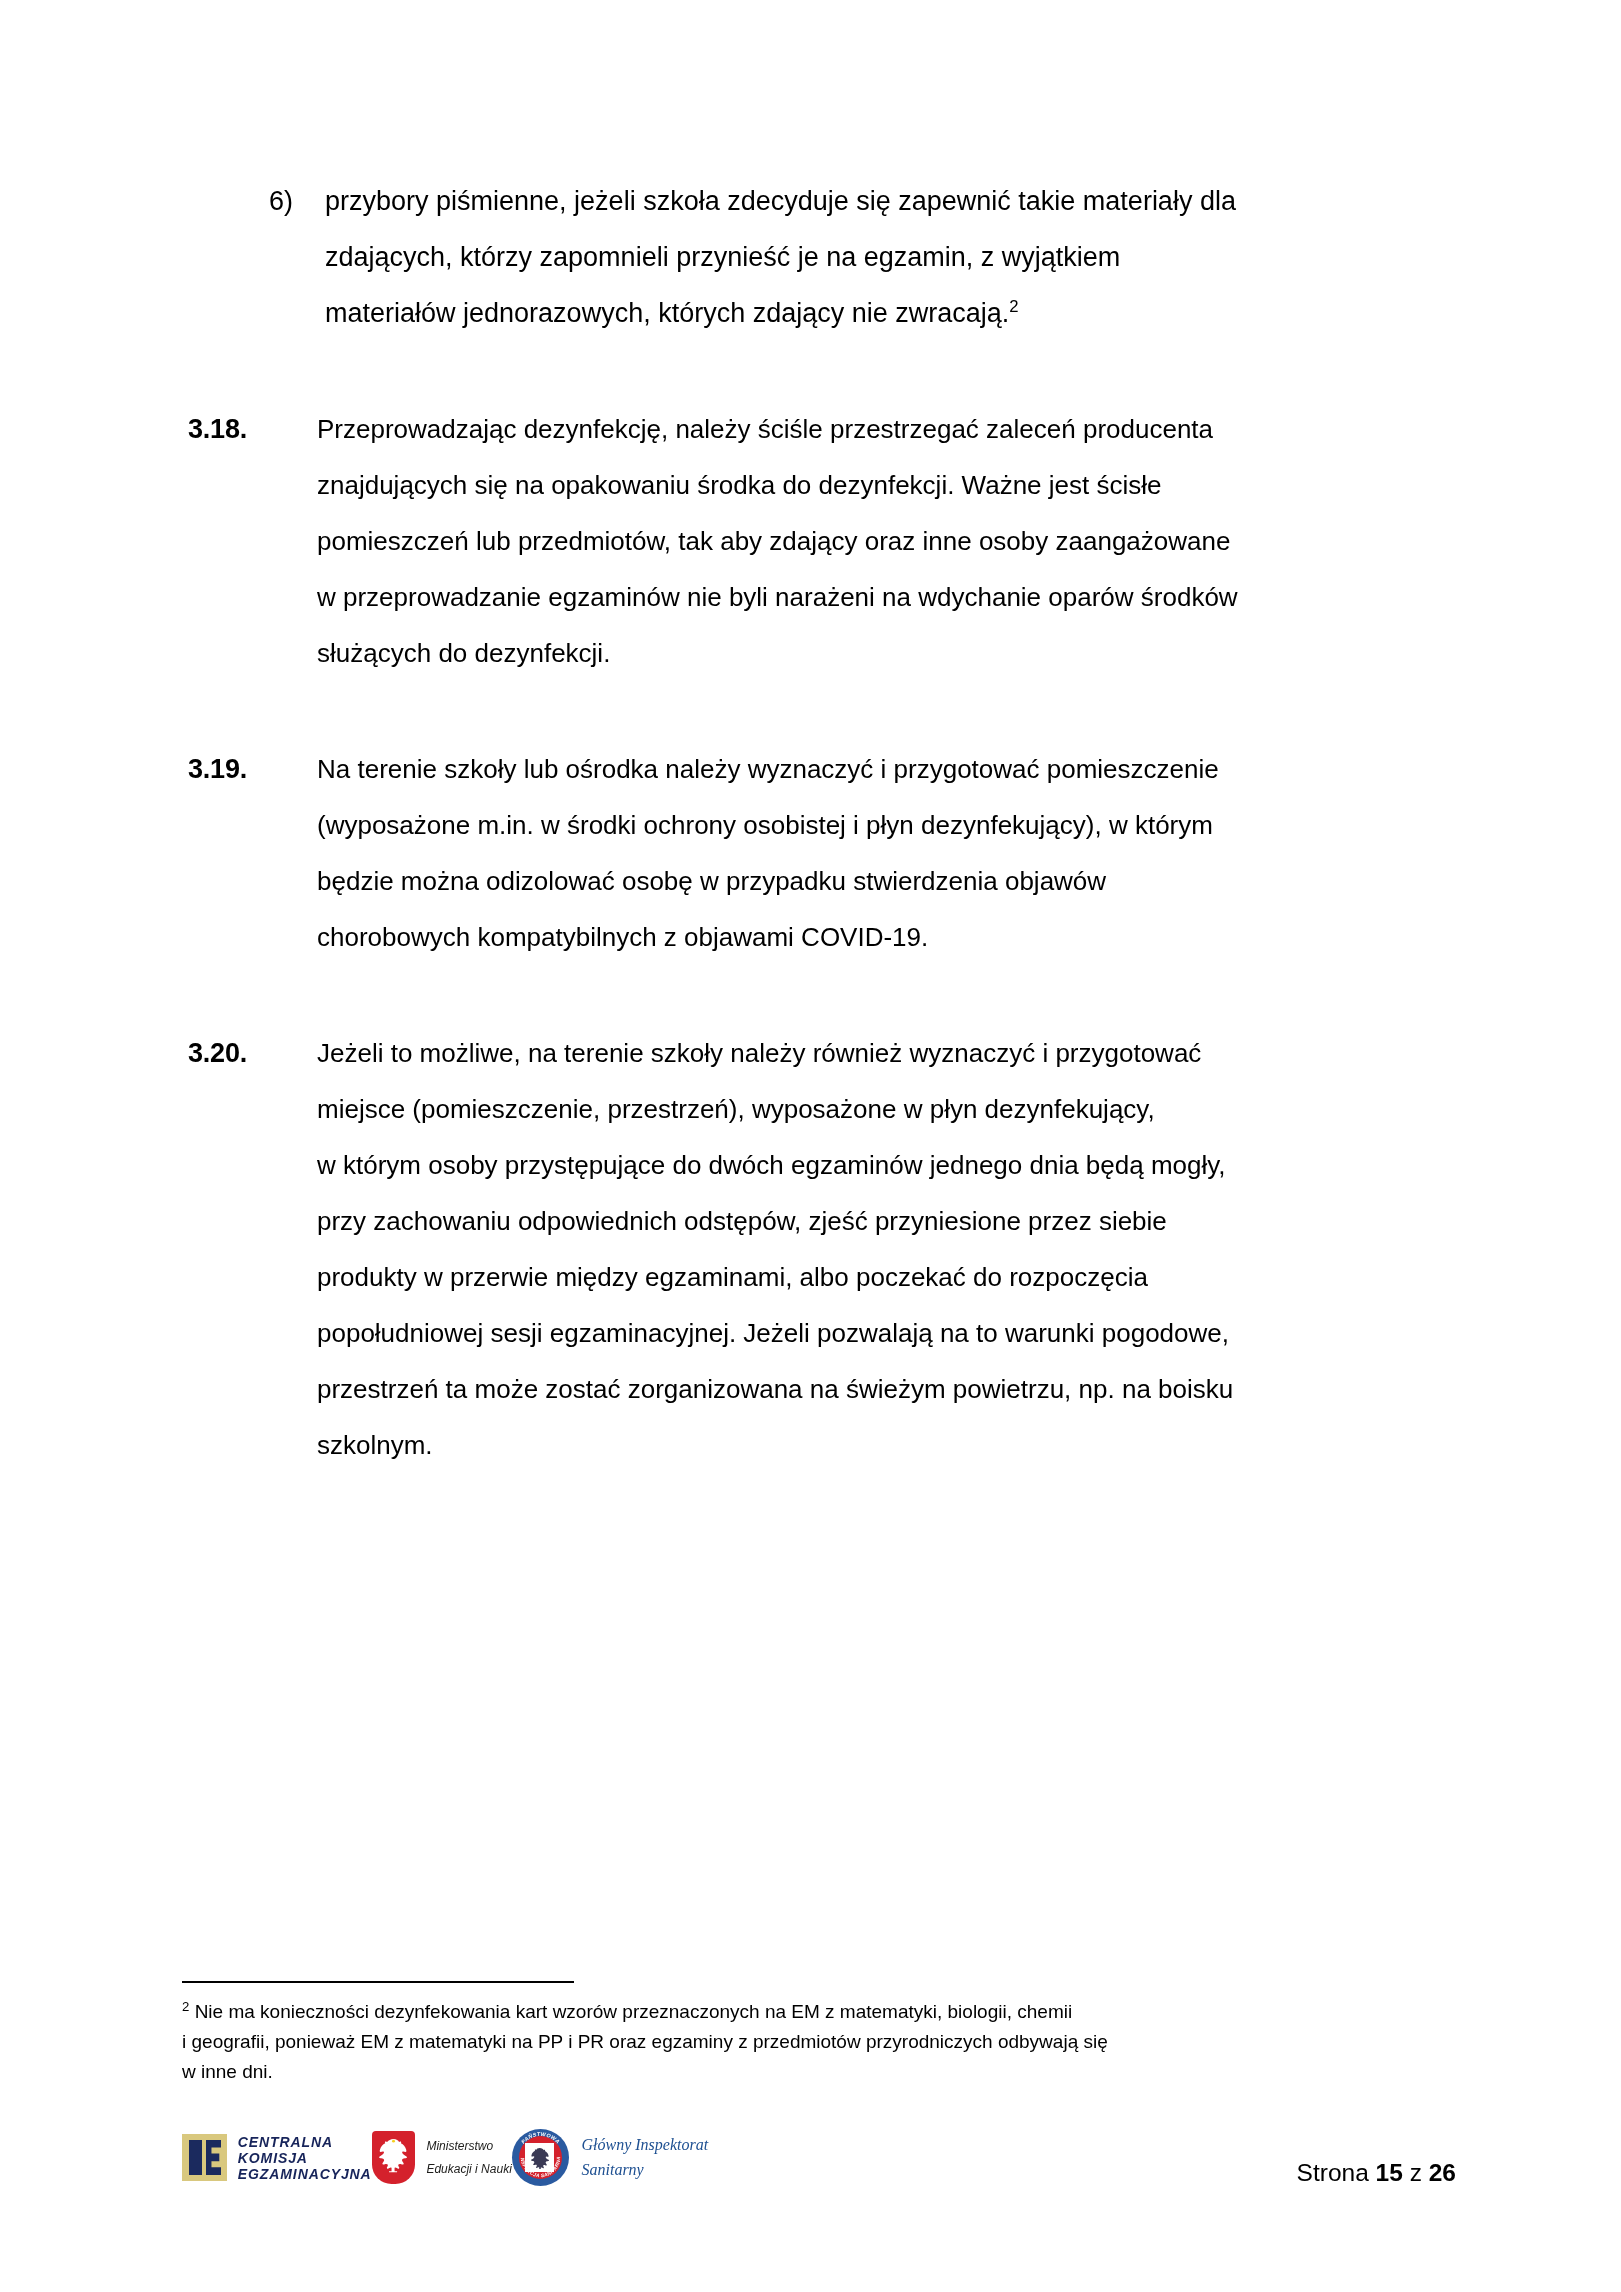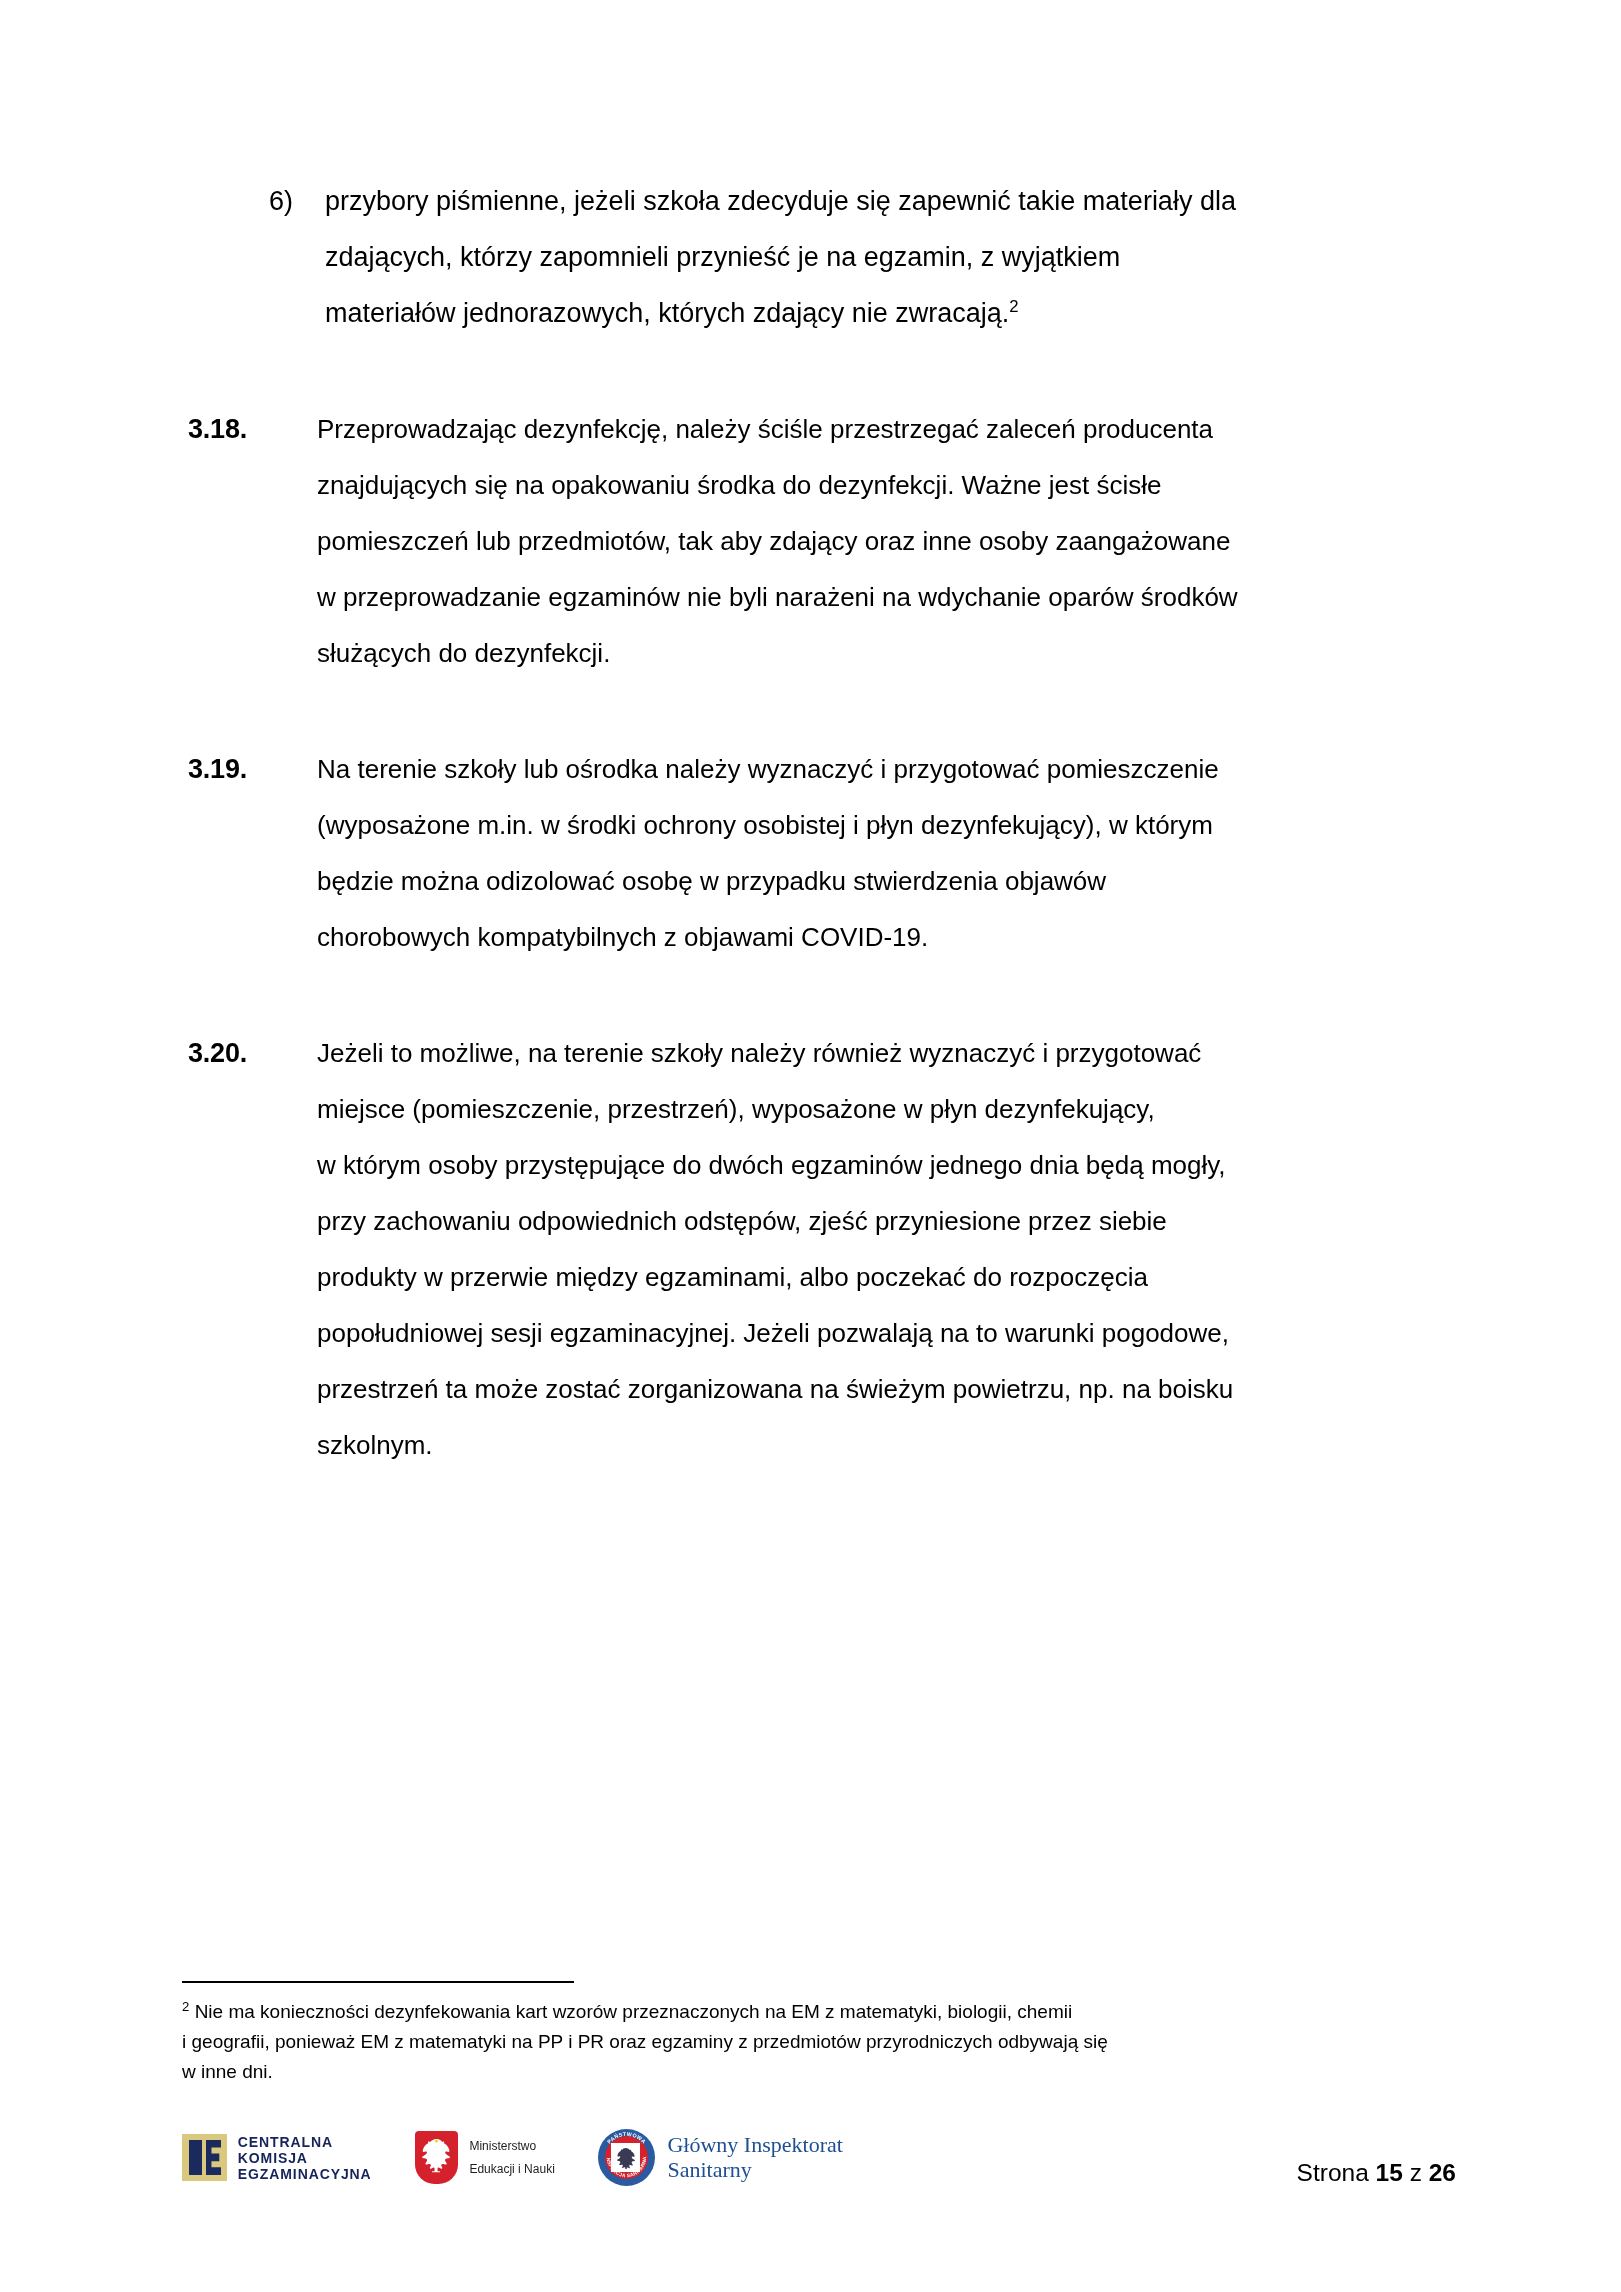--- a/index.html
+++ b/index.html
@@ -111,21 +111,21 @@
     top: 2129px;
     width: 1274px;
     height: 108px;
   }
   .logos {
     position: absolute;
     left: 0;
     top: 0;
     display: flex;
     align-items: center;
-    gap: 43px;
+    font-style: italic;
   }
 
   
   .logo-cke { display: flex; align-items: center; gap: 10.8px; }
   .cke-mark {
     width: 45px; height: 47px;
     background: #d9c87e;
     position: relative;
     flex: 0 0 auto;
   }
@@ -197,21 +197,21 @@
     width: 21.6px; height: 23.5px;
   }
   .gis-arc {
     position: absolute;
     left: 0; top: 0;
     width: 57px; height: 57px;
     pointer-events: none;
   }
   .gis-words {
     font-family: "Liberation Serif", serif;
-    font-size: 22px;
+    font-size: 16px;
     line-height: 24.5px;
     color: #1d4f91;
   }
 
   .page-number {
     position: absolute;
     right: 0;
     top: 29px;
     font-size: 24.5px;
     line-height: 29px;

